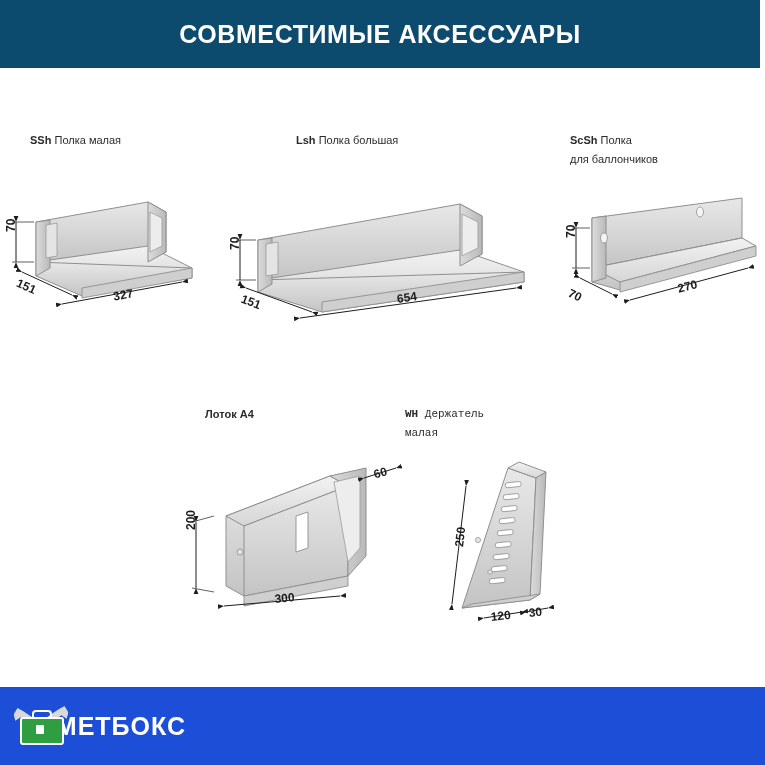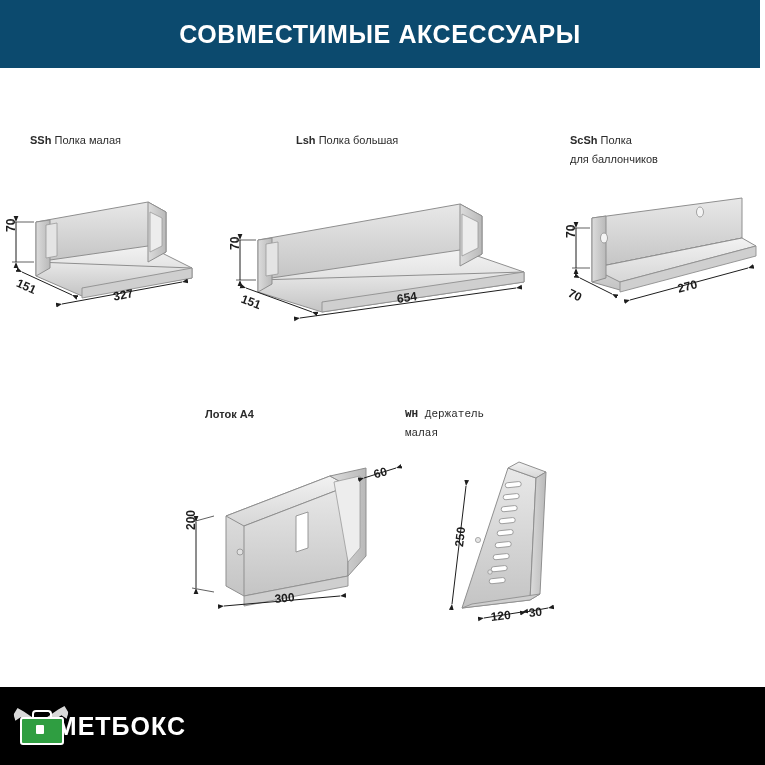--- a/index.html
+++ b/index.html
@@ -20,21 +20,21 @@
     color:#ffffff;
     font-size:25px;
     font-weight:bold;
     letter-spacing:0.6px;
     text-transform:uppercase;
     font-family:"Liberation Sans", sans-serif;
   }
   
   .footer{
     position:absolute;left:0;bottom:0;width:765px;height:78px;
-    background:#000000;
+    background:#1d4ed8;
   }
   .logo-wrap{
     position:absolute;left:14px;top:12px;
     width:172px;height:54px;
     display:flex;align-items:center;
   }
   .logo-mark{
     position:relative;width:52px;height:46px;margin-right:6px;
   }
   .logo-case{

